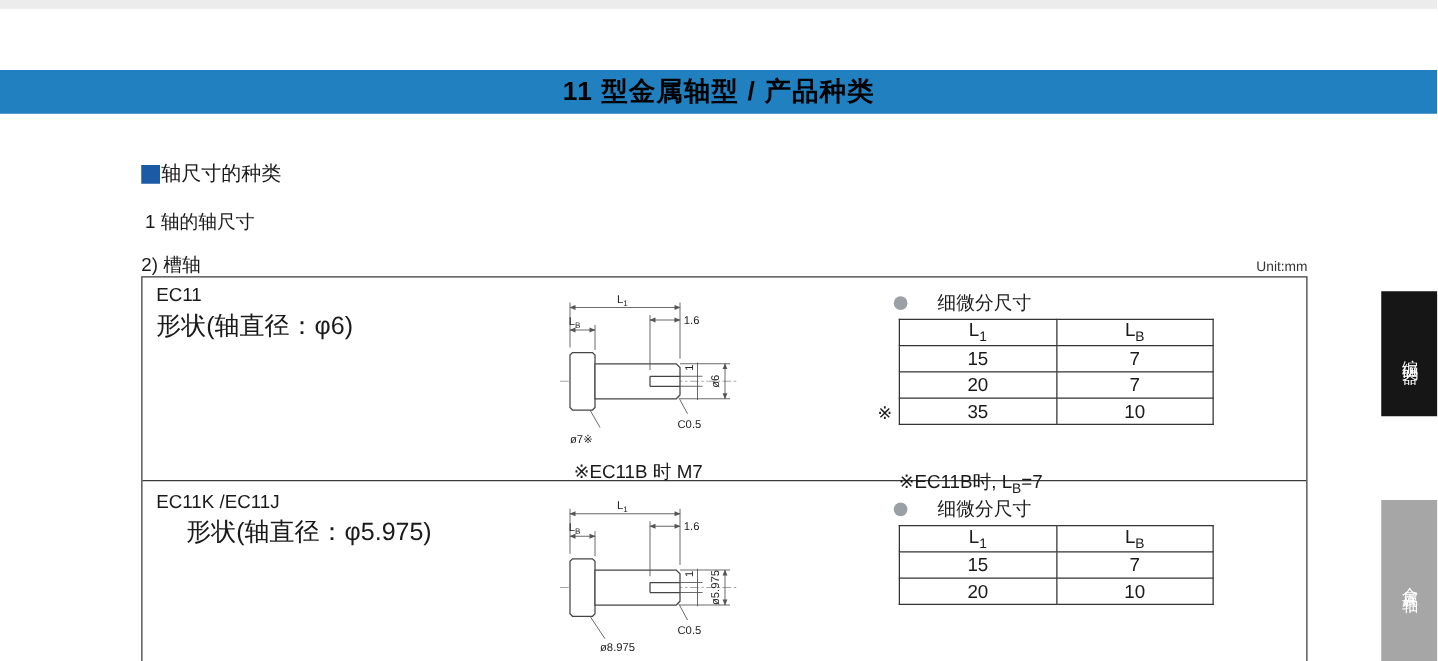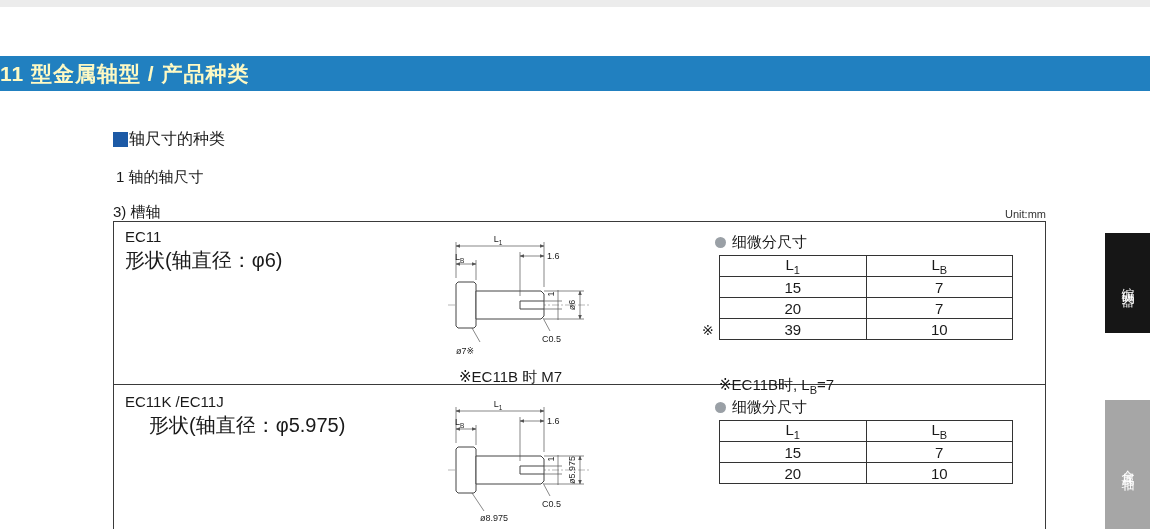--- a/index.html
+++ b/index.html
@@ -3,21 +3,21 @@
 <meta charset="utf-8">
 <style>
   * { margin:0; padding:0; box-sizing:border-box; }
   html,body { background:#ffffff; }
   body { font-family:"Liberation Sans","DejaVu Sans",sans-serif; color:#1a1a1a; }
   .page { position:relative; width:1150px; height:529px; background:#ffffff; overflow:hidden; }
 
   .top-strip { position:absolute; left:0; top:0; width:100%; height:7px; background:#ececec; }
 
   .header-band { position:absolute; left:0; top:56px; width:100%; height:35px; background:#2180c0; }
-  .header-band h1 { font-size:21px; line-height:35px; text-align:left; color:#fef9c3; font-weight:bold; letter-spacing:1px; }
+  .header-band h1 { font-size:21px; line-height:35px; text-align:center; color:#000000; font-weight:bold; letter-spacing:1px; }
 
   .section-heading { position:absolute; left:113px; top:129px; font-size:16px; display:flex; align-items:center; }
   .blue-square { display:inline-block; width:15px; height:15px; background:#1c5aa6; margin-right:1px; }
   .subsection { position:absolute; left:116px; top:168px; font-size:15px; }
   .group-label { position:absolute; left:113px; top:203px; font-size:15px; }
   .unit-label { position:absolute; right:104px; top:208px; font-size:11px; color:#333; }
 
   .main-box { position:absolute; left:113px; top:221px; width:933px; height:340px; border:1px solid #3a3a3a; background:#fff; }
   .product-row { position:absolute; left:0; width:100%; }
   .row1 { top:0; height:163px; border-bottom:1px solid #3a3a3a; }
@@ -25,25 +25,25 @@
 
   .model { position:absolute; left:11px; top:6px; font-size:15px; font-weight:normal; }
   .row2 .model { top:8px;text-align:right; }
   .shape-label { position:absolute; left:11px; top:25px; font-size:20px; }
   .row2 .shape-label { top:27px;margin-left:24px; }
 
   .drawing-wrap { position:absolute; left:330px; top:8px; width:200px; height:140px; }
   .row2 .drawing-wrap { top:10px; }
   .drawing-note { position:absolute; left:345px; top:146px; font-size:15px; }
 
-  .spec-title { position:absolute; left:601px; top:11px; font-size:15px; display:flex; align-items:center; gap:6px; }
+  .spec-title { position:absolute; left:601px; top:11px; font-size:15px; display:flex; align-items:center; gap:24px; }
   .row2 .spec-title { top:13px; }
   .gray-dot { display:inline-block; width:11px; height:11px; border-radius:50%; background:#9aa0a6; }
 
-  .spec-table { position:absolute; left:605px; top:33px; width:294px; border-collapse:collapse; }
+  .spec-table { position:absolute; left:605px; top:33px; width:252px; border-collapse:collapse; }
   .row2 .spec-table { top:35px; }
   .spec-table td { border:1px solid #333; width:50%; height:21px; text-align:center; font-size:15px; padding:0; }
   sub { font-size:11px; }
 
   .row-marker { position:absolute; left:588px; top:98px; font-size:14px; line-height:21px; }
   .spec-note { position:absolute; left:605px; top:126px; font-size:15px;margin-top:28px; }
 
   .side-tab { position:absolute; right:0; width:45px; color:#ffffff; display:flex; align-items:center; justify-content:center;
               writing-mode:vertical-rl; text-orientation:upright; font-size:13px; letter-spacing:4px; }
   .tab-encoder { top:233px; height:100px; background:#161616; }
@@ -75,21 +75,21 @@
     <h1>11 型金属轴型 / 产品种类</h1>
   </div>
 
   <div class="section-heading">
     <span class="blue-square"></span>
     <span>轴尺寸的种类</span>
   </div>
 
   <div class="subsection">1 轴的轴尺寸</div>
 
-  <div class="group-label">3) 槽轴</div>
+  <div class="group-label">2) 槽轴</div>
   <div class="unit-label">Unit:mm</div>
 
   <div class="main-box">
 
     <div class="product-row row1">
       <div class="model">EC11</div>
       <div class="shape-label">形状(轴直径：φ6)</div>
 
       <div class="drawing-wrap">
         <svg viewBox="0 0 200 140" width="200" height="140">
@@ -145,21 +145,21 @@
         </tr>
         <tr>
           <td>15</td>
           <td>7</td>
         </tr>
         <tr>
           <td>20</td>
           <td>7</td>
         </tr>
         <tr>
-          <td>39</td>
+          <td>35</td>
           <td>10</td>
         </tr>
       </tbody>
         </table>
       <div class="row-marker">※</div>
       <div class="spec-note"><span>※EC11B时, L</span><sub>B</sub><span>=7</span></div>
     </div>
 
     <div class="product-row row2">
       <div class="model">EC11K /EC11J</div>

